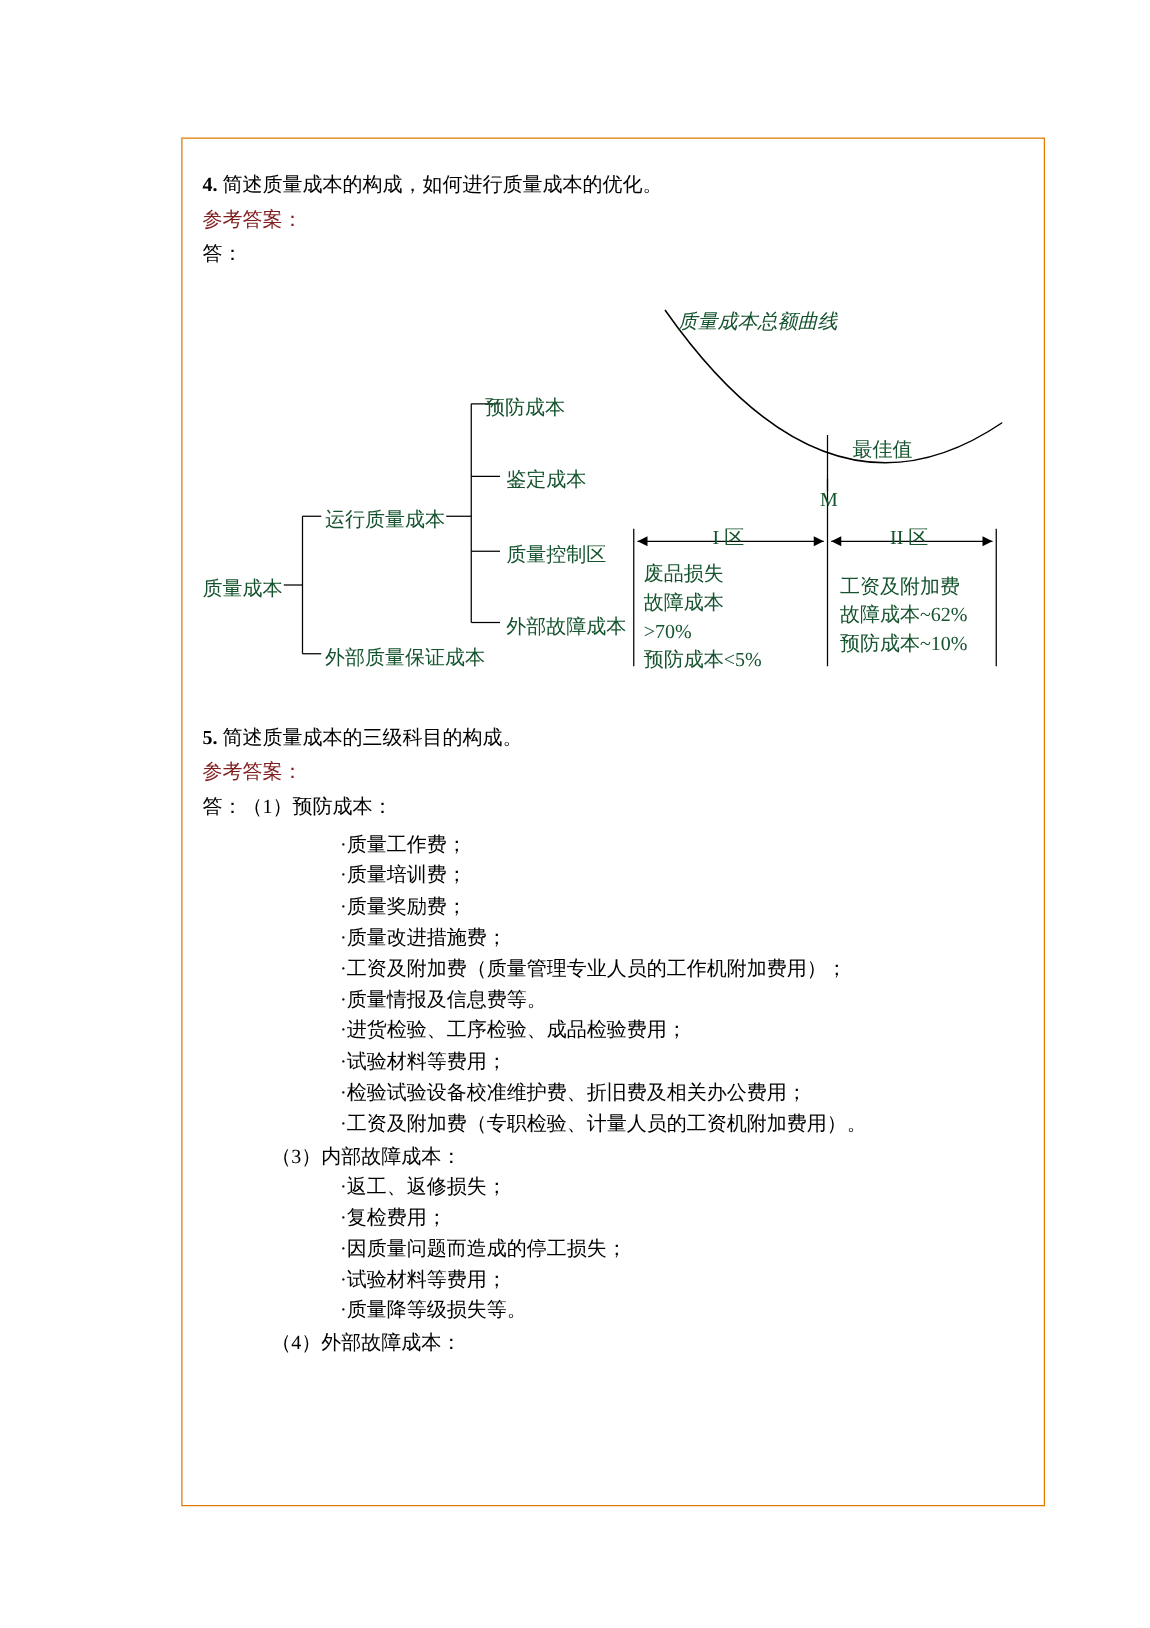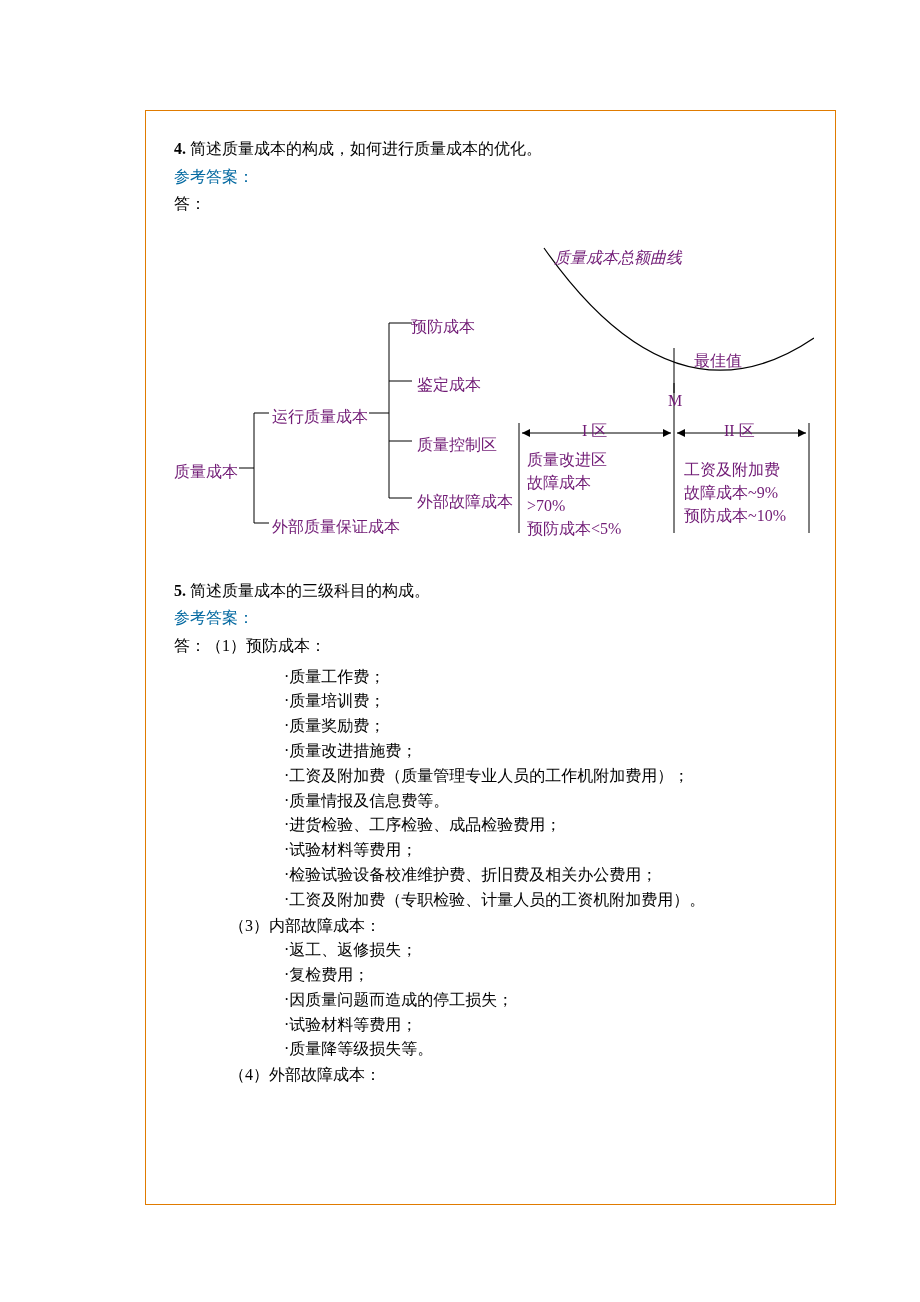--- a/index.html
+++ b/index.html
@@ -15,49 +15,49 @@
     width: 920px;
     height: 1302px;
     box-sizing: border-box;
     padding: 110px 0 0 0;
     position: relative;
   }
   .content-box {
     margin-left: 145px;
     margin-right: 84px;
     border: 1.5px solid #E07B00;
-    padding: 25px 0 30px 28px;
+    padding: 25px 0 30px 16px;
     box-sizing: border-box;
     min-height: 1095px;
   }
   .q-line {
     margin: 0 0 2px 0;
   }
   .q-num {
     font-family: "Times New Roman", serif;
     font-weight: bold;
   }
   .ref-ans {
-    color: #0369a1;
+    color: #7f1d1d;
     margin: 0 0 2px 0;
   }
   .ans {
     margin: 0 0 6px 0;
   }
   .diagram {
     position: relative;
     height: 345px;
     width: 640px;
     margin-top: 5px;
     margin-bottom: 10px;
   }
   .diagram span, .diagram div {
     font-family: "KaiTi", "楷体", "SimSun", serif;
     font-size: 16px;
-    color: #701a75;
+    color: #14532d;
   }
   .bullet-list {
     margin: 0;
     padding: 0;
     list-style: none;
   }
   .bullet-list li {
     padding-left: 110px;
     margin: 0;
     line-height: 1.55;
@@ -110,38 +110,38 @@
 
         <line x1="503" y1="210" x2="632" y2="210" stroke="#000"></line>
         <polygon points="503,210 511,206 511,214" fill="#000"></polygon>
         <polygon points="632,210 624,206 624,214" fill="#000"></polygon>
 
         <line x1="500" y1="160" x2="500" y2="170" stroke="#000"></line>
       </svg>
       <span style="position:absolute;left:0px;top:236px">质量成本</span>
       <span style="position:absolute;left:98px;top:181px">运行质量成本</span>
       <span style="position:absolute;left:98px;top:291px">外部质量保证成本</span>
-      <span style="position:absolute;left:237px;top:91px">预防成本</span>
+      <span style="position:absolute;left:226px;top:91px">预防成本</span>
       <span style="position:absolute;left:243px;top:149px">鉴定成本</span>
       <span style="position:absolute;left:243px;top:209px">质量控制区</span>
       <span style="position:absolute;left:243px;top:266px">外部故障成本</span>
       <span class="curve-label" style="position:absolute;left:380px;top:22px">质量成本总额曲线</span>
       <span style="position:absolute;left:520px;top:125px">最佳值</span>
       <span style="position:absolute;left:494px;top:165px;font-family:'Times New Roman',serif">M</span>
       <span style="position:absolute;left:408px;top:195px">I 区</span>
       <span style="position:absolute;left:550px;top:195px">II 区</span>
       <div style="position:absolute;left:353px;top:225px;line-height:1.45">
-        <span>质量改进区</span><br>
+        <span>废品损失</span><br>
         <span>故障成本</span><br>
         <span>&gt;70%</span><br>
         <span>预防成本&lt;5%</span>
       </div>
       <div style="position:absolute;left:510px;top:235px;line-height:1.45">
         <span>工资及附加费</span><br>
-        <span>故障成本~9%</span><br>
+        <span>故障成本~62%</span><br>
         <span>预防成本~10%</span>
       </div>
     </div>
 
     <p class="q-line">
       <span class="q-num">5.</span><span> 简述质量成本的三级科目的构成。</span>
     </p>
     <p class="ref-ans">参考答案：</p>
     <p class="ans">答：（1）预防成本：</p>
     <ul class="bullet-list">

